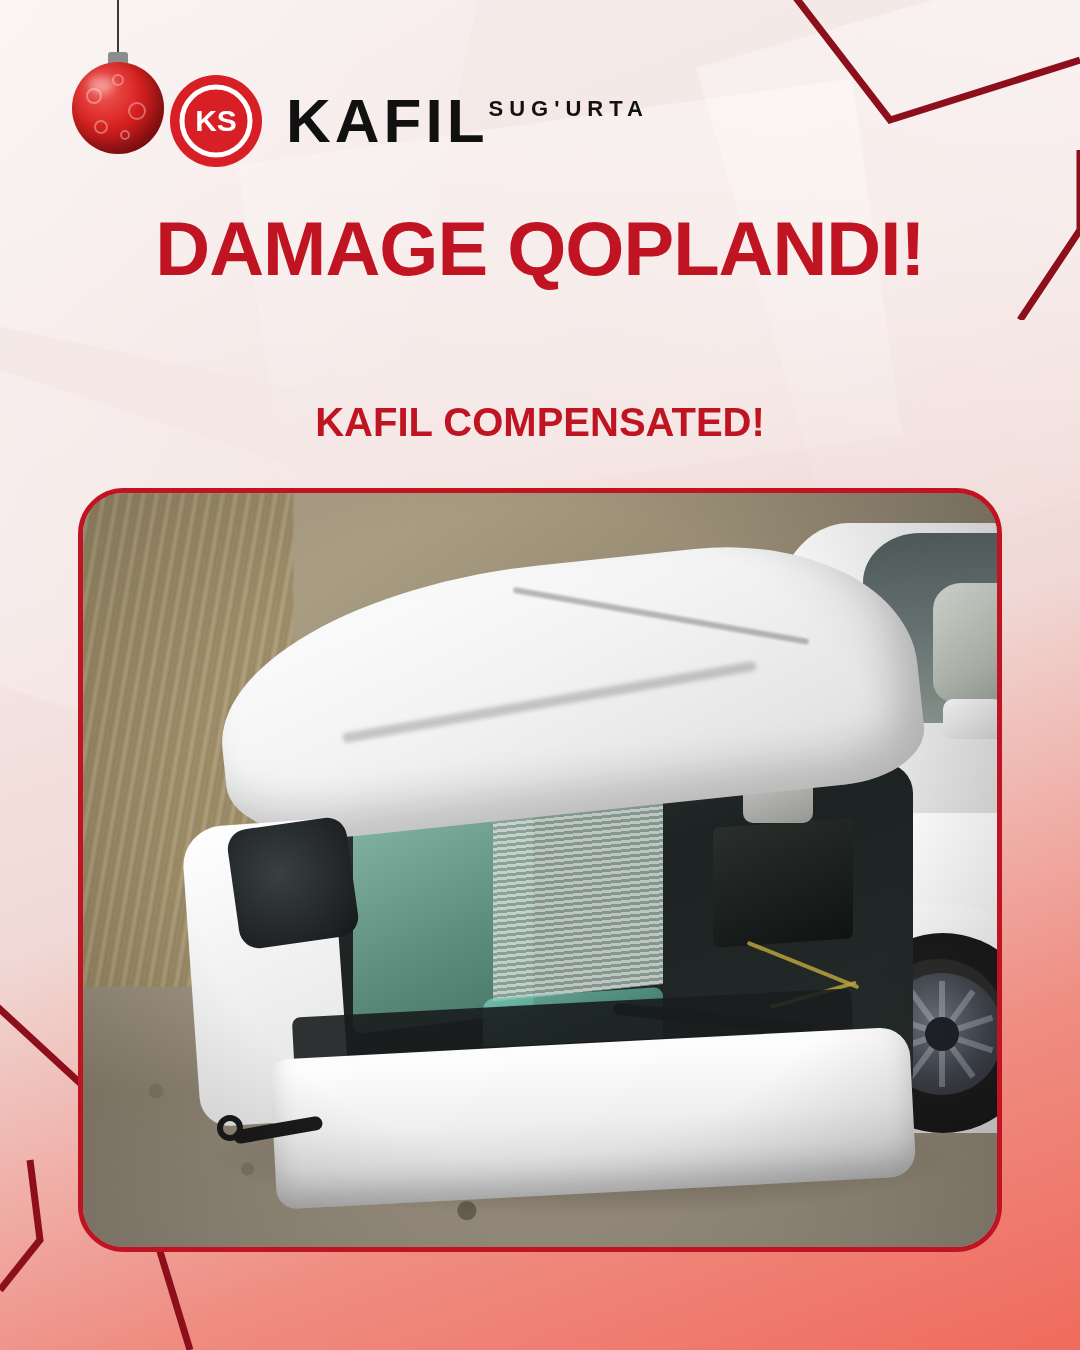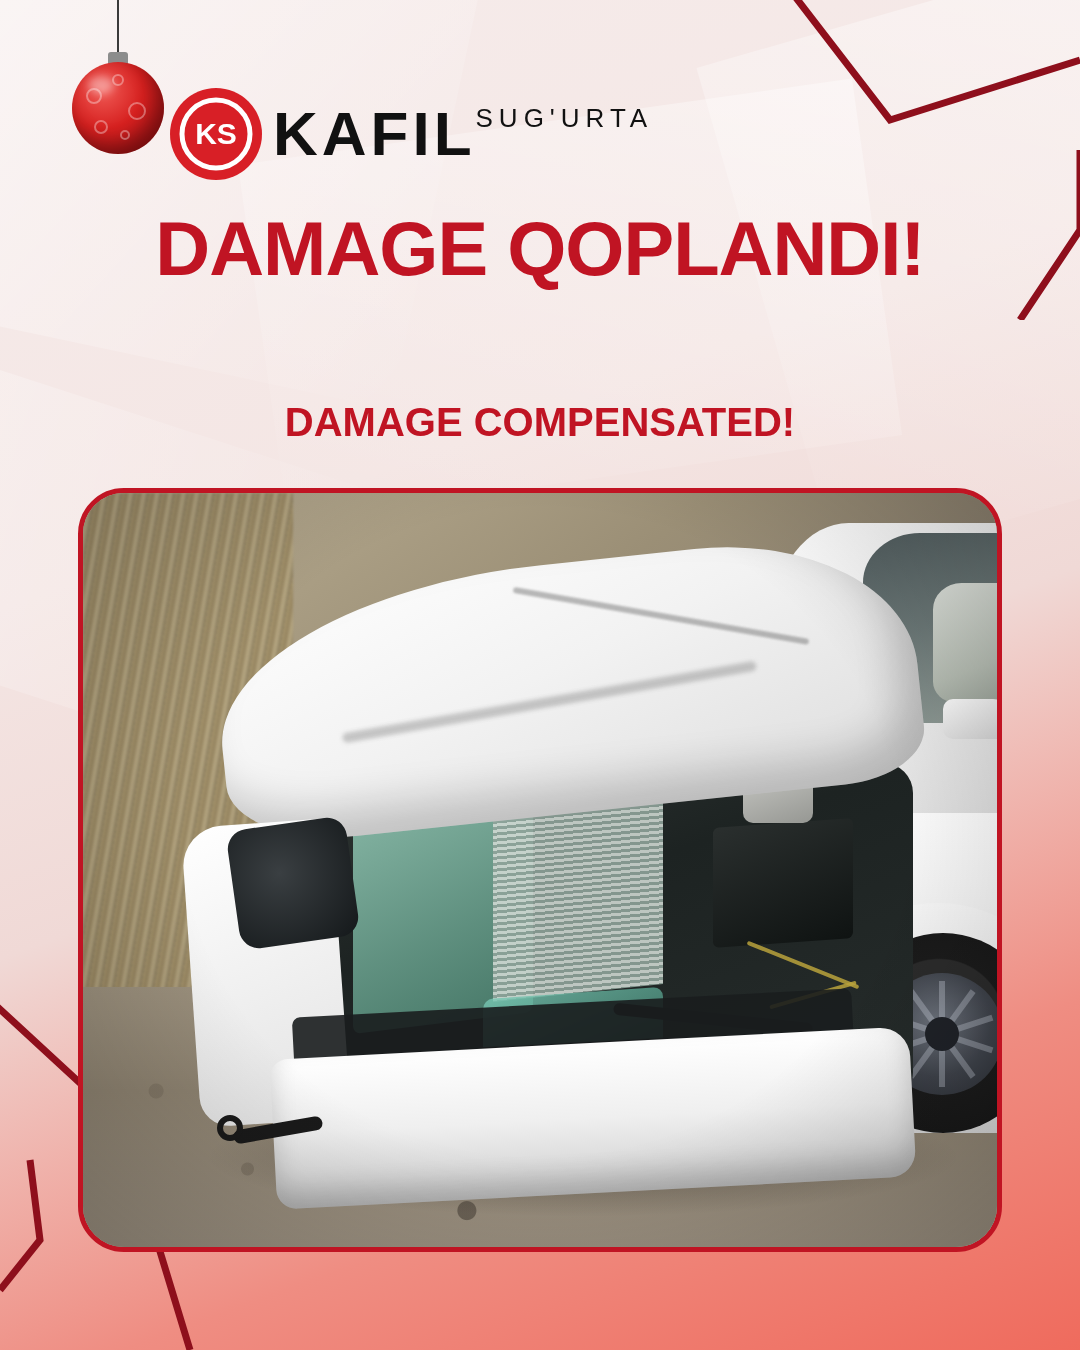--- a/index.html
+++ b/index.html
@@ -101,45 +101,46 @@
     width: 26px; height: 18px;
     left: 16px; top: 14px;
     border-radius: 50%;
     background: rgba(255,255,255,0.4);
     filter: blur(4px);
   }
 
   
   .brand {
     position: absolute;
-    top: 86px;
+    top: 73px;
     left: 168px;
     display: flex;
     align-items: center;
-    gap: 9px;
+    gap: 22px;
   }
   .brand-mark {
     position: relative;
     width: 96px;
     height: 96px;
   }
   .brand-text { display: flex; flex-direction: row; }
   .brand-name {
     font-size: 62px;
     font-weight: 700;
     letter-spacing: 4px;
     color: #111;
     line-height: 1;
   }
   .brand-sub {
-    font-size: 26px;
-    font-weight: 400;
+    font-size: 22px;
+    font-weight: 700;
     letter-spacing: 6px;
     color: #111;
     text-align: right;
+    margin-top: 6px;
   }
 
   .headline {
     position: absolute;
     top: 205px;
     left: 0;
     width: 1080px;
     text-align: center;
     font-size: 76px;
     font-weight: 800;
@@ -461,21 +462,21 @@
         <text x="48" y="58" text-anchor="middle" font-family="Liberation Sans, sans-serif" font-size="30" font-weight="700" fill="#ffffff">KS</text>
       </svg>
     </div>
     <div class="brand-text">
       <div class="brand-name">KAFIL</div>
       <div class="brand-sub">SUG'URTA</div>
     </div>
   </div>
 
   <div class="headline">DAMAGE QOPLANDI!</div>
-  <div class="subline-en">DAMAGE COMPENSATED!</div>
+  <div class="subline-en">KAFIL COMPENSATED!</div>
 
   <div class="photo-frame">
     <div class="photo">
       <div class="grass"></div>
       <div class="ground"></div>
       <div class="road-shadow"></div>
 
       <div class="car-body">
         <div class="panel cabin"></div>
         <div class="windshield"></div>

